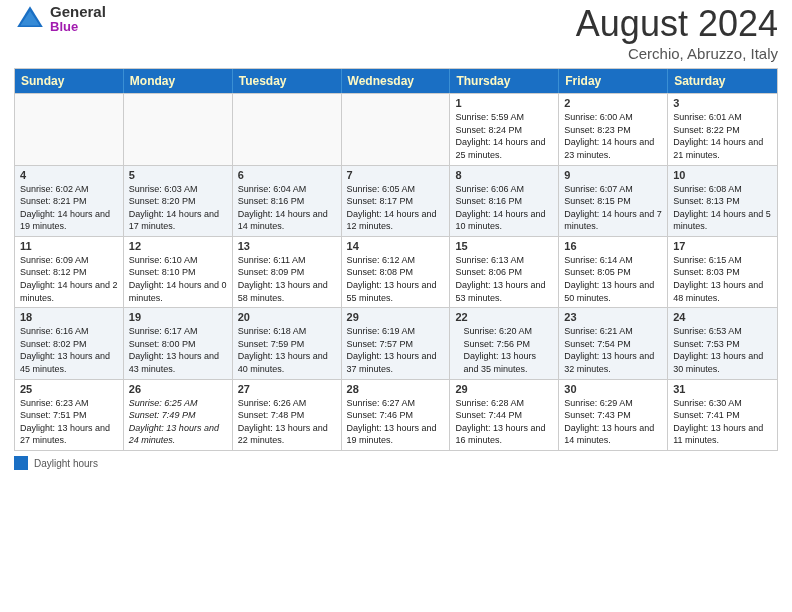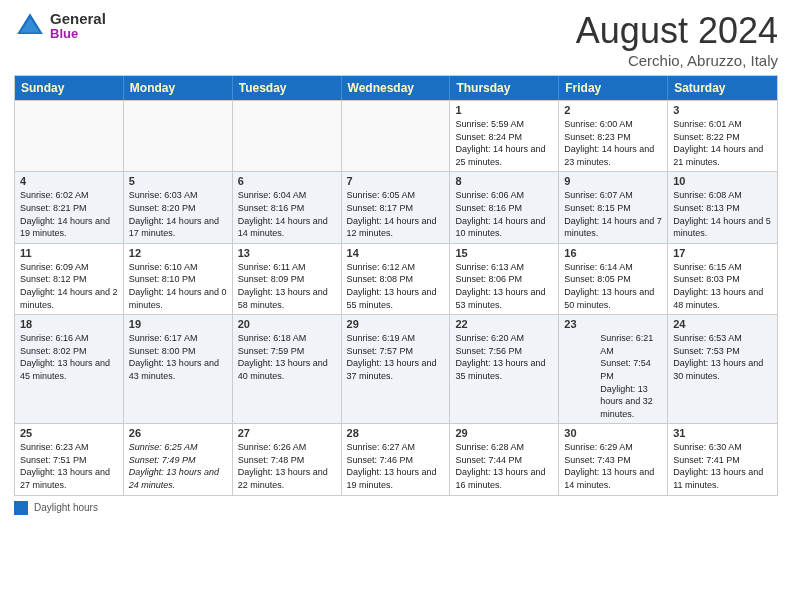--- a/index.html
+++ b/index.html
@@ -9,20 +9,21 @@
       width: 792px;
       height: 612px;
       overflow: hidden;
     }
     .page {
       width: 792px;
       height: 480px;
       padding: 10px 14px;
       display: flex;
       flex-direction: column;
+      justify-content: flex-end;
     }
     .header {
       display: flex;
       justify-content: space-between;
       align-items: flex-start;
       margin-bottom: 6px;
     }
     .logo {
       display: flex;
       align-items: center;
@@ -291,27 +292,27 @@
 Daylight: 13 hours and 40 minutes.</div>
           </div>
           <div class="cal-cell alt-row">
             <span class="day-num">29</span>
             <div class="cell-info" style="white-space: pre-line;">Sunrise: 6:19 AM
 Sunset: 7:57 PM
 Daylight: 13 hours and 37 minutes.</div>
           </div>
           <div class="cal-cell alt-row">
             <span class="day-num">22</span>
-            <div class="cell-info" style="white-space: pre-line;">Sunrise: 6:20 AM
+            <div class="cell-info" style="white-space: pre-line; margin-left: 8px;">Sunrise: 6:20 AM
 Sunset: 7:56 PM
 Daylight: 13 hours and 35 minutes.</div>
           </div>
           <div class="cal-cell alt-row">
             <span class="day-num">23</span>
-            <div class="cell-info" style="white-space: pre-line; margin-left: 36px;">Sunrise: 6:21 AM
+            <div class="cell-info" style="white-space: pre-line;">Sunrise: 6:21 AM
 Sunset: 7:54 PM
 Daylight: 13 hours and 32 minutes.</div>
           </div>
           <div class="cal-cell alt-row">
             <span class="day-num">24</span>
             <div class="cell-info" style="white-space: pre-line;">Sunrise: 6:53 AM
 Sunset: 7:53 PM
 Daylight: 13 hours and 30 minutes.</div>
           </div>
         </div>

